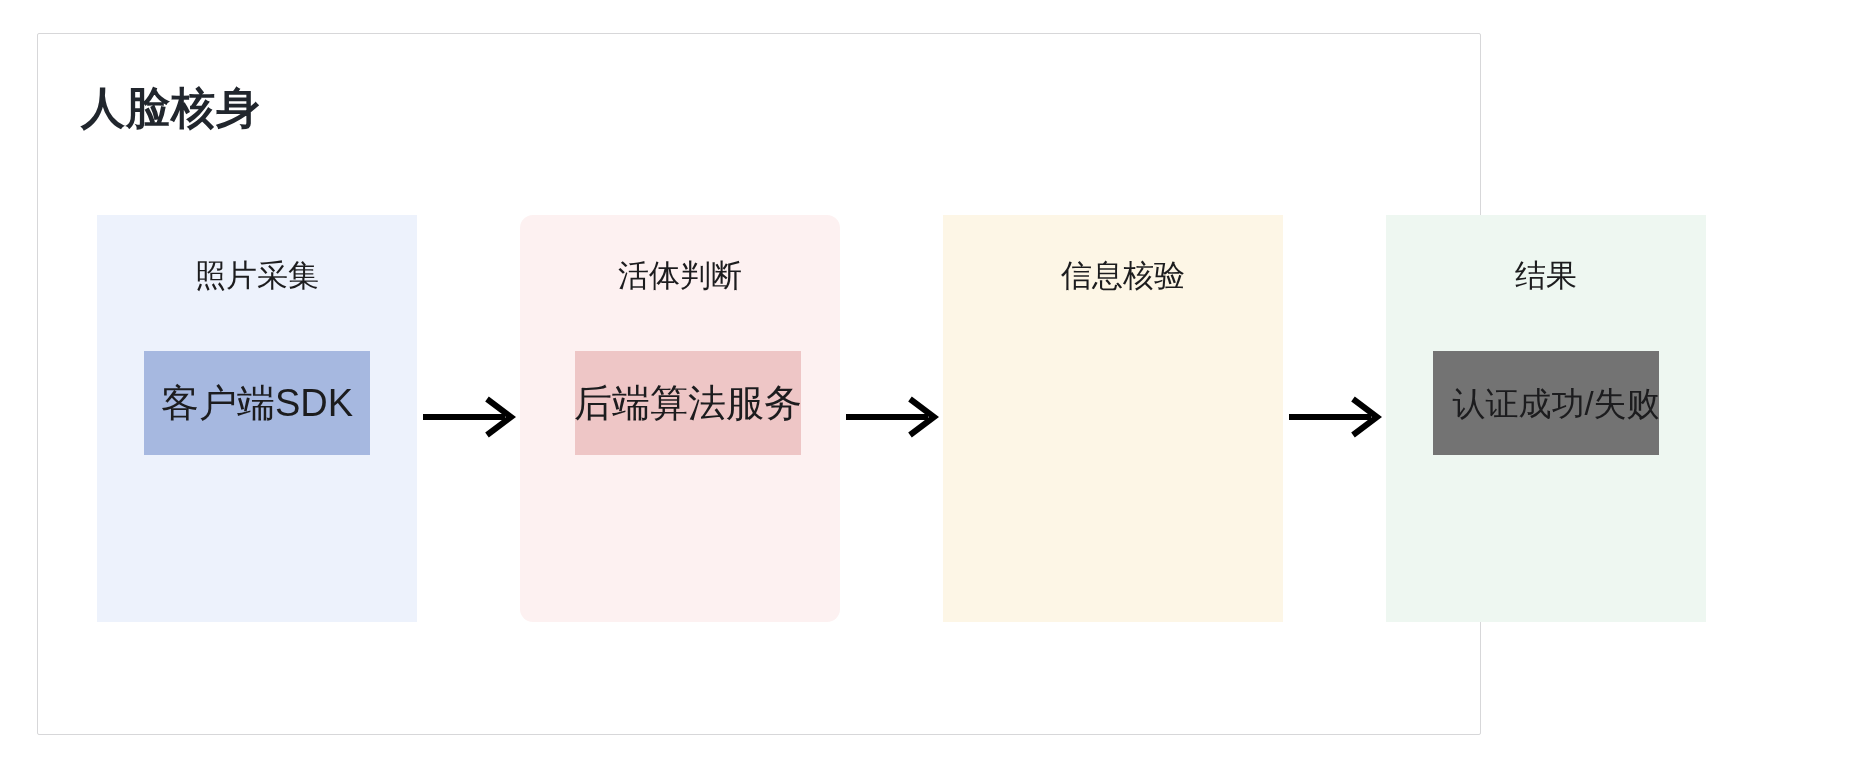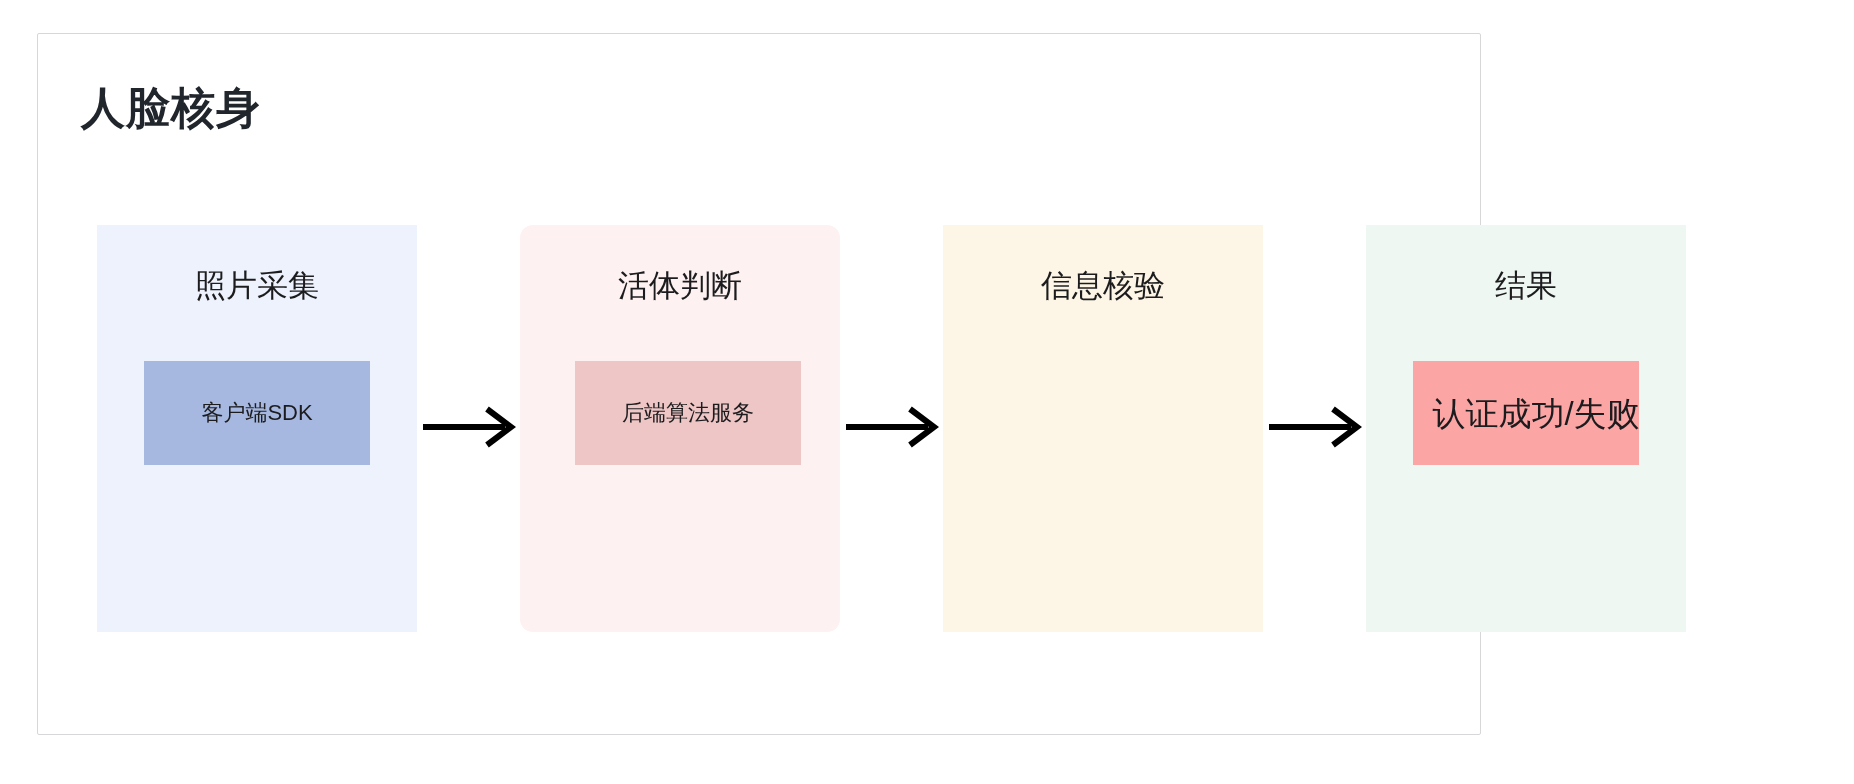--- a/index.html
+++ b/index.html
@@ -44,21 +44,21 @@
     color: #21262d;
     letter-spacing: 1px;
     line-height: 1.1;
     white-space: nowrap;
   }
 
   
   .flow {
     position: absolute;
     left: 59px;
-    top: 191px;
+    top: 181px;
     width: 1650px;
     height: 407px;
     display: flex;
     flex-direction: row;
     align-items: flex-start;
   }
 
   .stage {
     position: relative;
     width: 320px;
@@ -82,21 +82,21 @@
     margin-top: 60px;
     width: 226px;
     height: 104px;
     display: flex;
     align-items: center;
     justify-content: center;
     box-sizing: border-box;
   }
 
   .stage-box-text {
-    font-size: 22px;
+    font-size: 38px;
     font-weight: 400;
     color: #1c1c1e;
     line-height: 1;
     white-space: nowrap;
   }
 
   
   .stage-box.wide .stage-box-text {
     font-size: 33px;
   }
@@ -114,24 +114,24 @@
     top: 180px;
     transform: translateX(-50%);
     display: block;
   }
 
   
   .bg-blue   { background: #edf2fc; }
   .box-blue  { background: #a6b8e0; }
   .bg-pink   { background: #fdf1f1; border-radius: 13px; }
   .box-pink  { background: #eec6c6; margin-left: 16px; }
-  .bg-cream  { background: #fdf6e6; }
+  .bg-cream  { background: #fdf6e6; padding-left: 20px; }
   .box-cream { background: #e6d9a8; }
   .bg-mint   { background: #eef7f1; }
-  .box-mint  { background: #fca5a5; padding-left: 20px; }
+  .box-mint  { background: #737373; padding-left: 20px; }
 </style>
 </head>
 <body>
 
 <div id="canvas">
 
   <div class="card">
 
     <div class="card-title">人脸核身</div>
 

